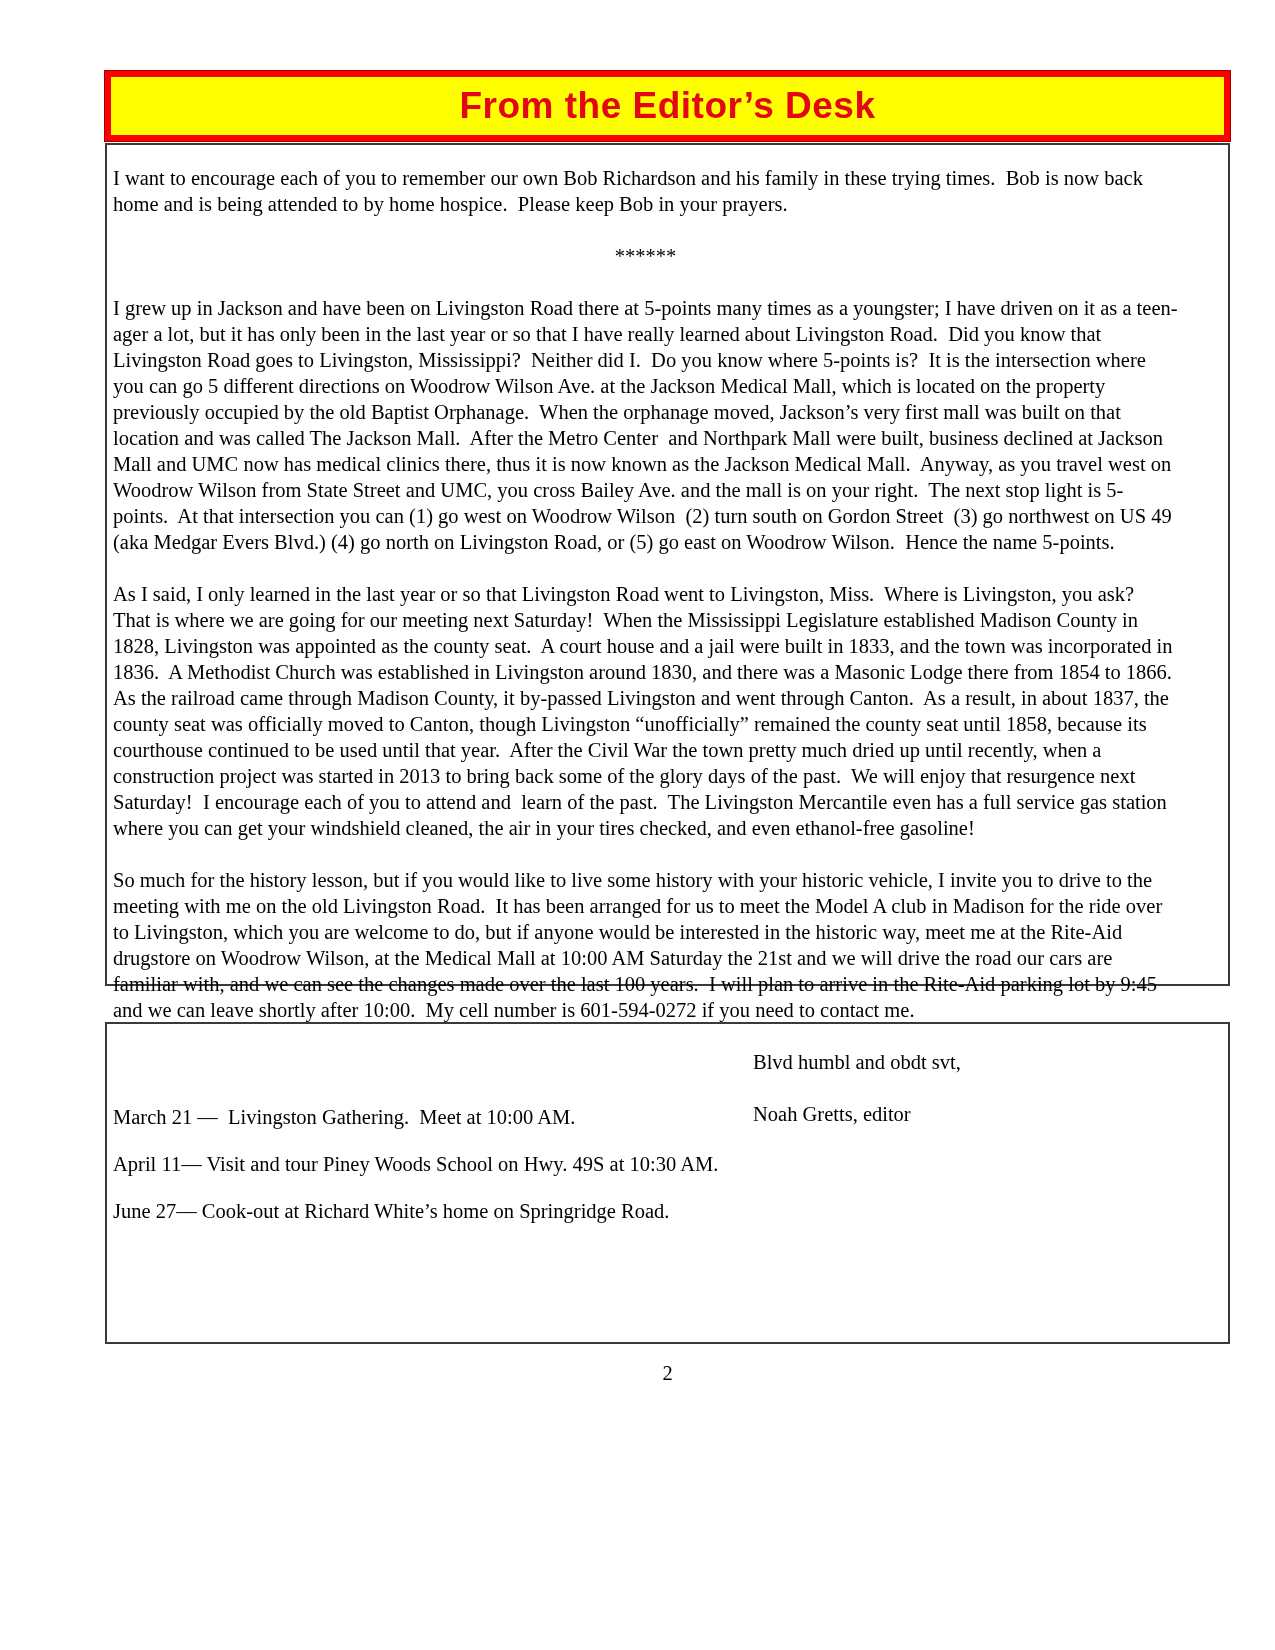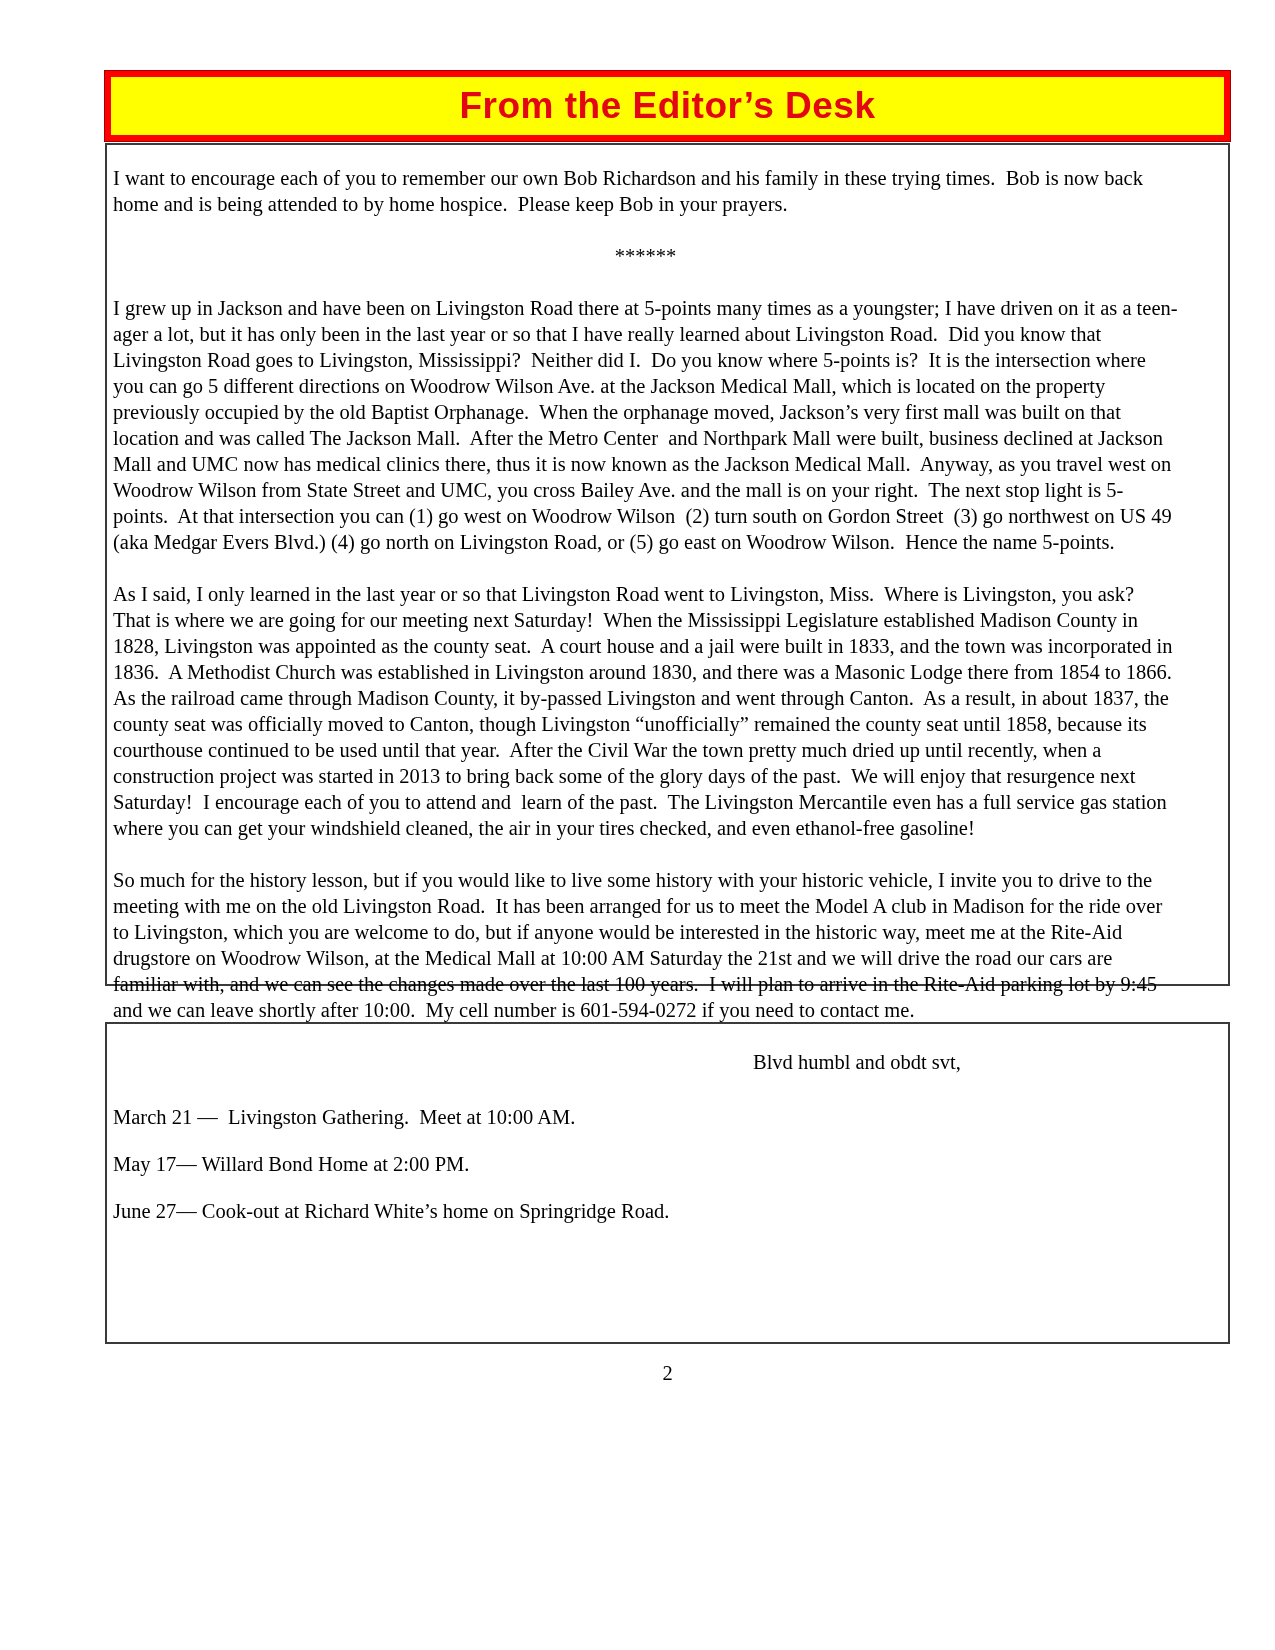--- a/index.html
+++ b/index.html
@@ -101,29 +101,30 @@
     <div class="content-box editor-box">
       <div>
           <p>I want to encourage each of you to remember our own Bob Richardson and his family in these trying times.  Bob is now back home and is being attended to by home hospice.  Please keep Bob in your prayers.</p>
           <p class="para-center">******</p>
           <p>I grew up in Jackson and have been on Livingston Road there at 5-points many times as a youngster; I have driven on it as a teen-ager a lot, but it has only been in the last year or so that I have really learned about Livingston Road.  Did you know that Livingston Road goes to Livingston, Mississippi?  Neither did I.  Do you know where 5-points is?  It is the intersection where you can go 5 different directions on Woodrow Wilson Ave. at the Jackson Medical Mall, which is located on the property previously occupied by the old Baptist Orphanage.  When the orphanage moved, Jackson’s very first mall was built on that location and was called The Jackson Mall.  After the Metro Center  and Northpark Mall were built, business declined at Jackson Mall and UMC now has medical clinics there, thus it is now known as the Jackson Medical Mall.  Anyway, as you travel west on Woodrow Wilson from State Street and UMC, you cross Bailey Ave. and the mall is on your right.  The next stop light is 5-points.  At that intersection you can (1) go west on Woodrow Wilson  (2) turn south on Gordon Street  (3) go northwest on US 49 (aka Medgar Evers Blvd.) (4) go north on Livingston Road, or (5) go east on Woodrow Wilson.  Hence the name 5-points.</p>
           <p>As I said, I only learned in the last year or so that Livingston Road went to Livingston, Miss.  Where is Livingston, you ask?  That is where we are going for our meeting next Saturday!  When the Mississippi Legislature established Madison County in 1828, Livingston was appointed as the county seat.  A court house and a jail were built in 1833, and the town was incorporated in 1836.  A Methodist Church was established in Livingston around 1830, and there was a Masonic Lodge there from 1854 to 1866.  As the railroad came through Madison County, it by-passed Livingston and went through Canton.  As a result, in about 1837, the county seat was officially moved to Canton, though Livingston “unofficially” remained the county seat until 1858, because its courthouse continued to be used until that year.  After the Civil War the town pretty much dried up until recently, when a construction project was started in 2013 to bring back some of the glory days of the past.  We will enjoy that resurgence next Saturday!  I encourage each of you to attend and  learn of the past.  The Livingston Mercantile even has a full service gas station where you can get your windshield cleaned, the air in your tires checked, and even ethanol-free gasoline!</p>
           <p>So much for the history lesson, but if you would like to live some history with your historic vehicle, I invite you to drive to the meeting with me on the old Livingston Road.  It has been arranged for us to meet the Model A club in Madison for the ride over to Livingston, which you are welcome to do, but if anyone would be interested in the historic way, meet me at the Rite-Aid drugstore on Woodrow Wilson, at the Medical Mall at 10:00 AM Saturday the 21st and we will drive the road our cars are familiar with, and we can see the changes made over the last 100 years.  I will plan to arrive in the Rite-Aid parking lot by 9:45 and we can leave shortly after 10:00.  My cell number is 601-594-0272 if you need to contact me.</p>
         </div>
       <div class="signature">
         <p>Blvd humbl and obdt svt,</p>
+        <p>Noah Gretts, editor</p>
       </div>
     </div>
   </section>
 
   <section class="section-wrap events-section">
     <div class="content-box events-box">
       <div>
           <p class="event-item">March 21 —  Livingston Gathering.  Meet at 10:00 AM.</p>
-          <p class="event-item">May 17— Willard Bond Home at 2:00 PM.</p>
+          <p class="event-item">April 11— Visit and tour Piney Woods School on Hwy. 49S at 10:30 AM.</p>
           <p class="event-item">June 27— Cook-out at Richard White’s home on Springridge Road.</p>
         </div>
     </div>
   </section>
 
   <div class="page-footer">
     <span>2</span>
   </div>
 
 </div>

